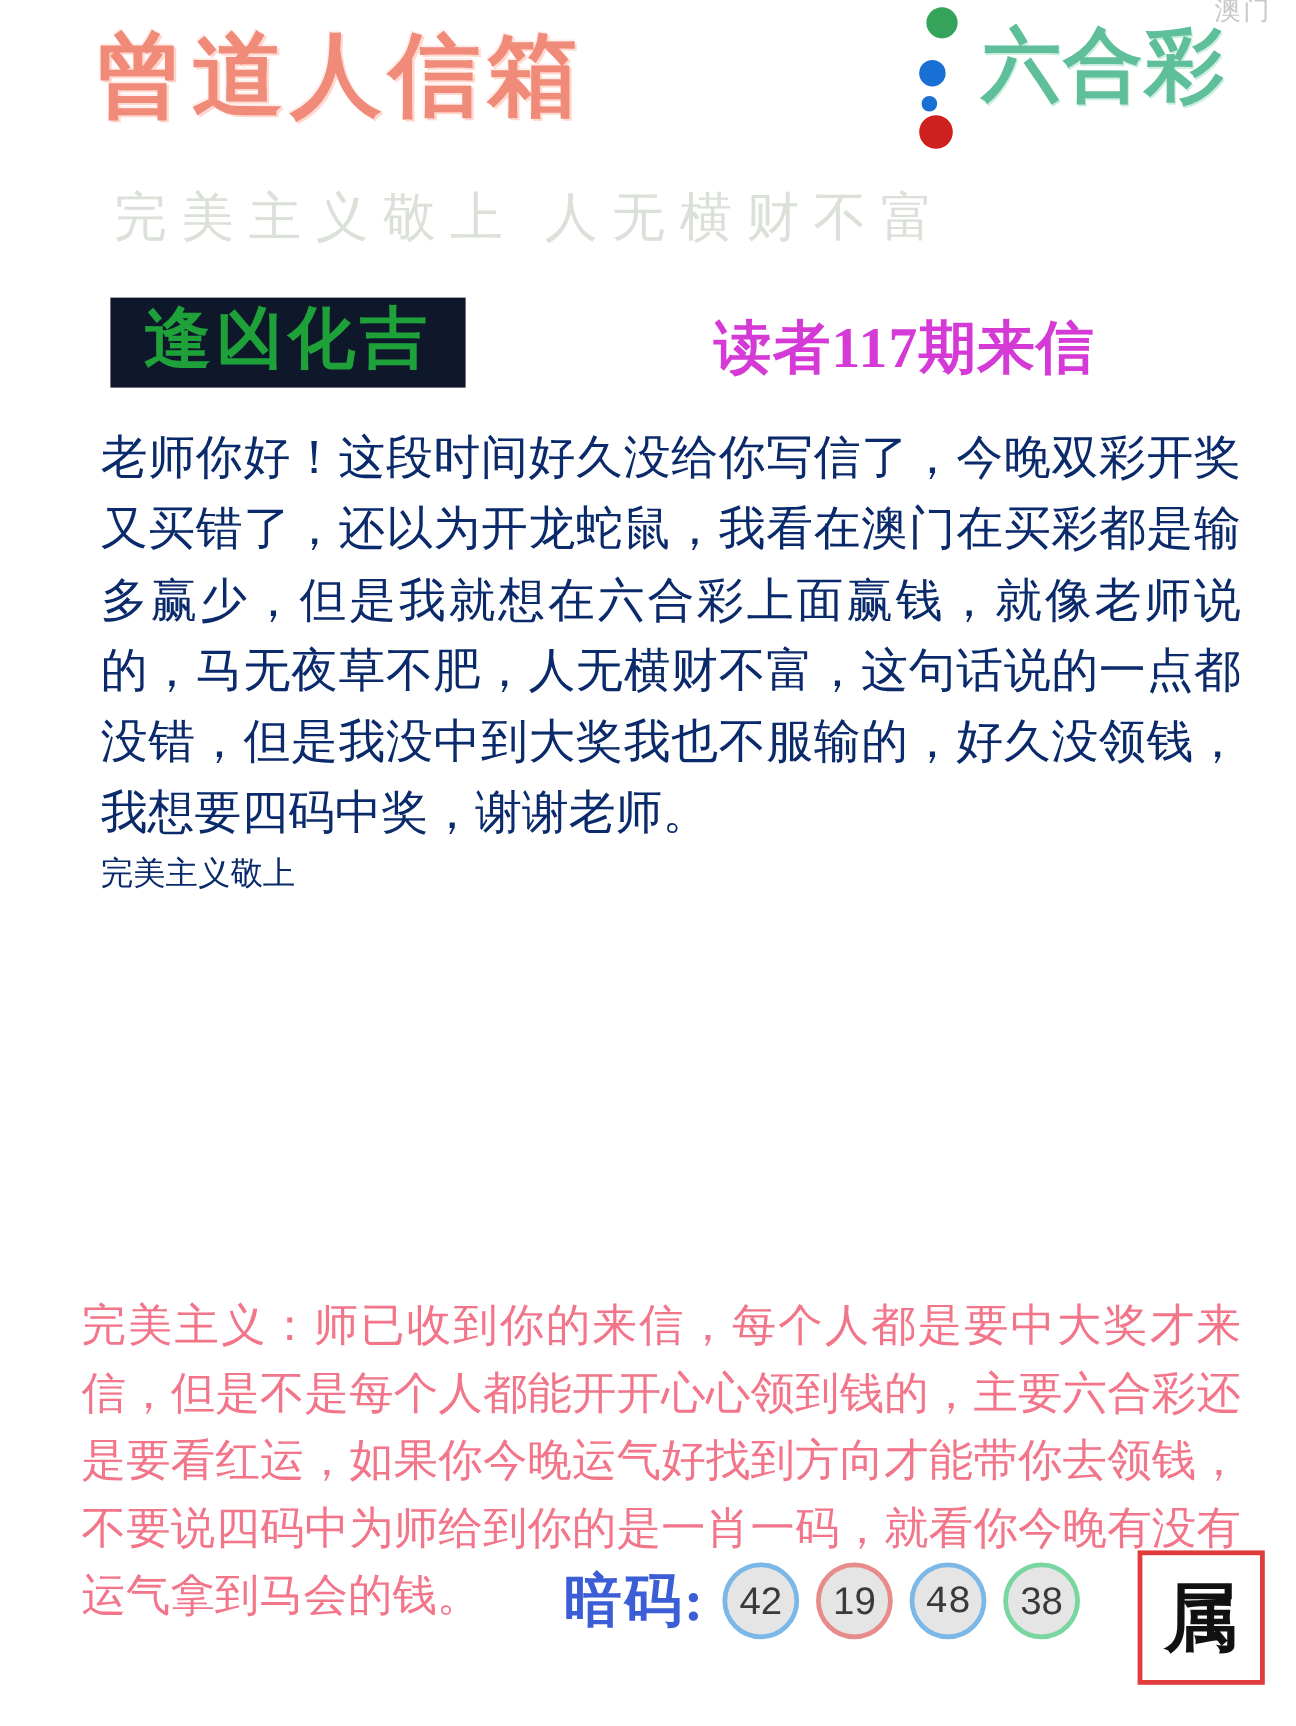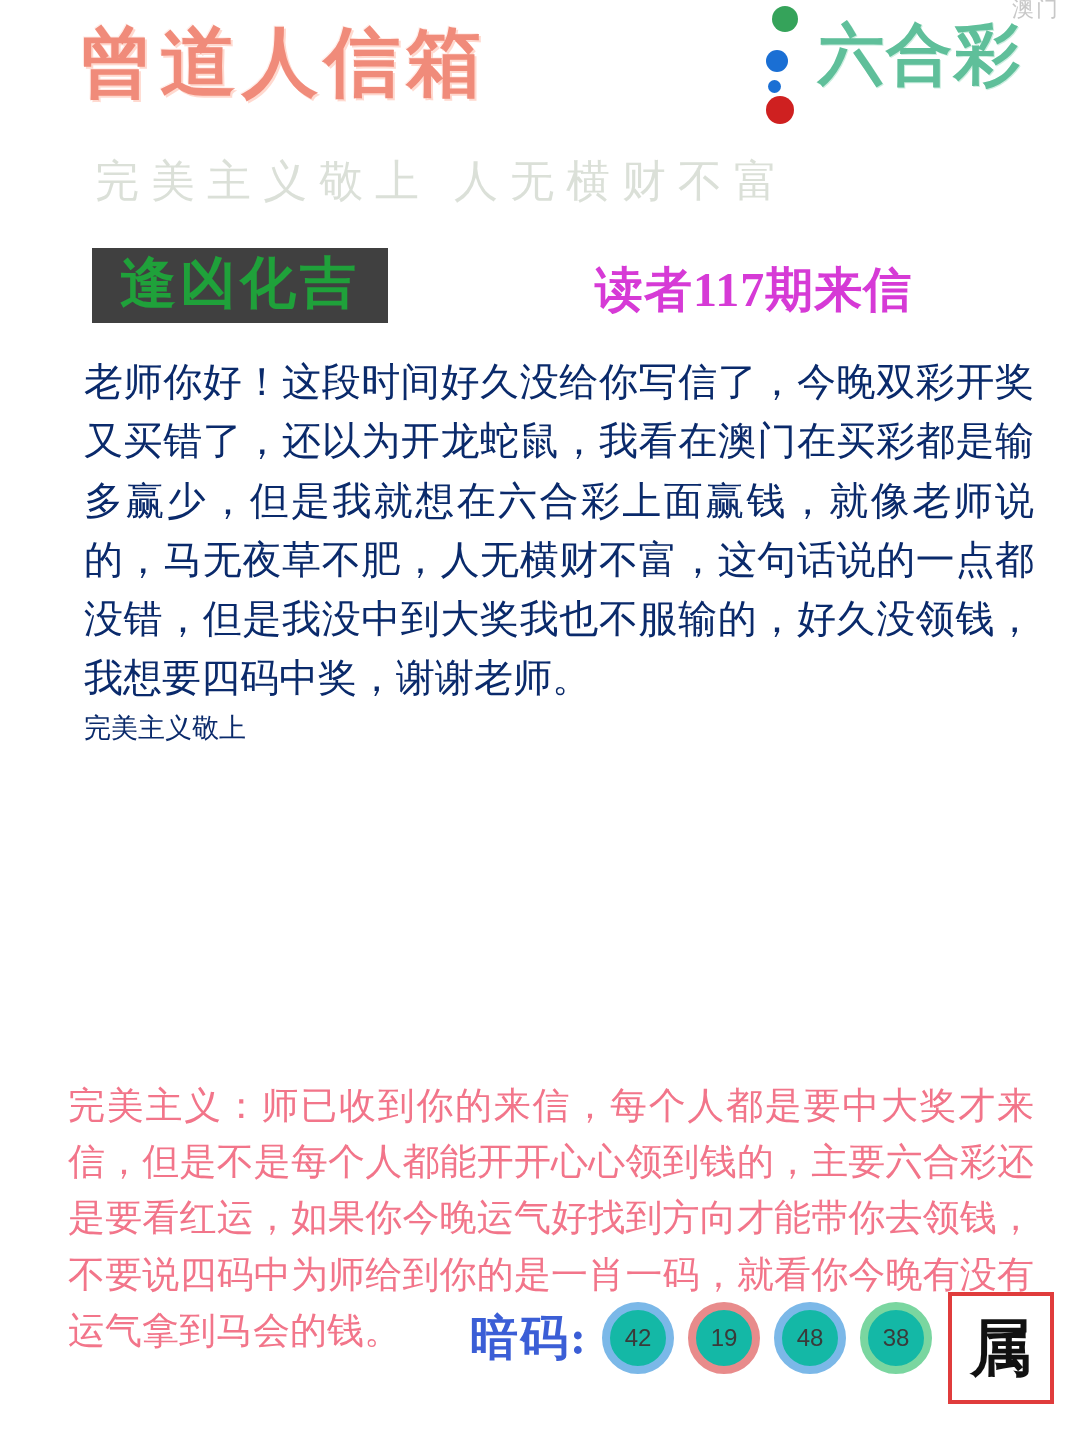--- a/index.html
+++ b/index.html
@@ -101,21 +101,21 @@
     position: absolute;
     left: 0;
     top: 248px;
     width: 100%;
     height: 80px;
   }
   .highlight-title {
     position: absolute;
     left: 92px;
     top: 0;
-    background: #404040;
+    background: #0f172a;
     padding: 6px 28px 10px 28px;
     font-size: 56px;
     font-weight: bold;
     color: #1fa13a;
     letter-spacing: 4px;
     font-family: "Liberation Serif", serif;
     line-height: 1.05;
   }
   .issue-title {
     position: absolute;
@@ -176,27 +176,27 @@
     font-size: 48px;
     font-weight: bold;
     color: #3b5ed6;
     letter-spacing: 2px;
     font-family: "Liberation Serif", serif;
   }
   .ball {
     width: 56px;
     height: 56px;
     border-radius: 50%;
-    border: 8px solid #0f172a;
+    border: 4px solid #0f172a;
     display: flex;
     align-items: center;
     justify-content: center;
-    font-size: 24px;
+    font-size: 32px;
     color: #3a3a3a;
-    background: #14b8a6;
+    background: #e5e5e5;
     font-family: "Liberation Sans", sans-serif;
   }
   .zodiac-box {
     position: absolute;
     right: 26px;
     top: 1292px;
     width: 98px;
     height: 104px;
     border: 4px solid #e03c3c;
     display: flex;
@@ -240,17 +240,17 @@
 </div>
 
 <div class="reply">
   <span class="lead">完美主义：</span><span>师已收到你的来信，每个人都是要中大奖才来信，但是不是每个人都能开开心心领到钱的，主要六合彩还是要看红运，如果你今晚运气好找到方向才能带你去领钱，不要说四码中为师给到你的是一肖一码，就看你今晚有没有运气拿到马会的钱。</span>
 </div>
 
 <div class="code-row">
   <span class="code-label">暗码:</span>
   <span class="ball" style="border-color: rgb(123, 184, 232);">42</span>
   <span class="ball" style="border-color: rgb(232, 139, 139);">19</span>
-  <span class="ball" style="border-color: rgb(123, 184, 232);">48</span>
+  <span class="ball" style="border-color: rgb(123, 184, 232); font-family: Liberation Mono, monospace;">48</span>
   <span class="ball" style="border-color: rgb(122, 214, 160);">38</span>
 </div>
 
 <div class="zodiac-box">属</div>
 
 </body></html>

